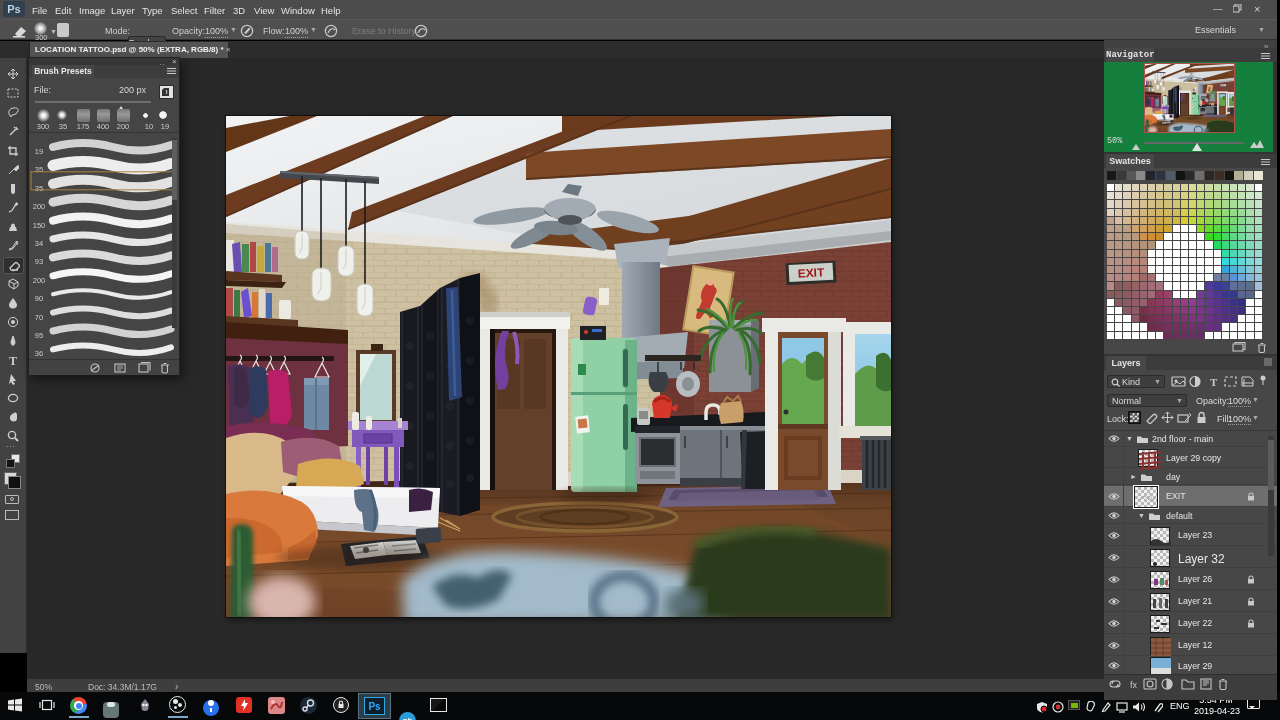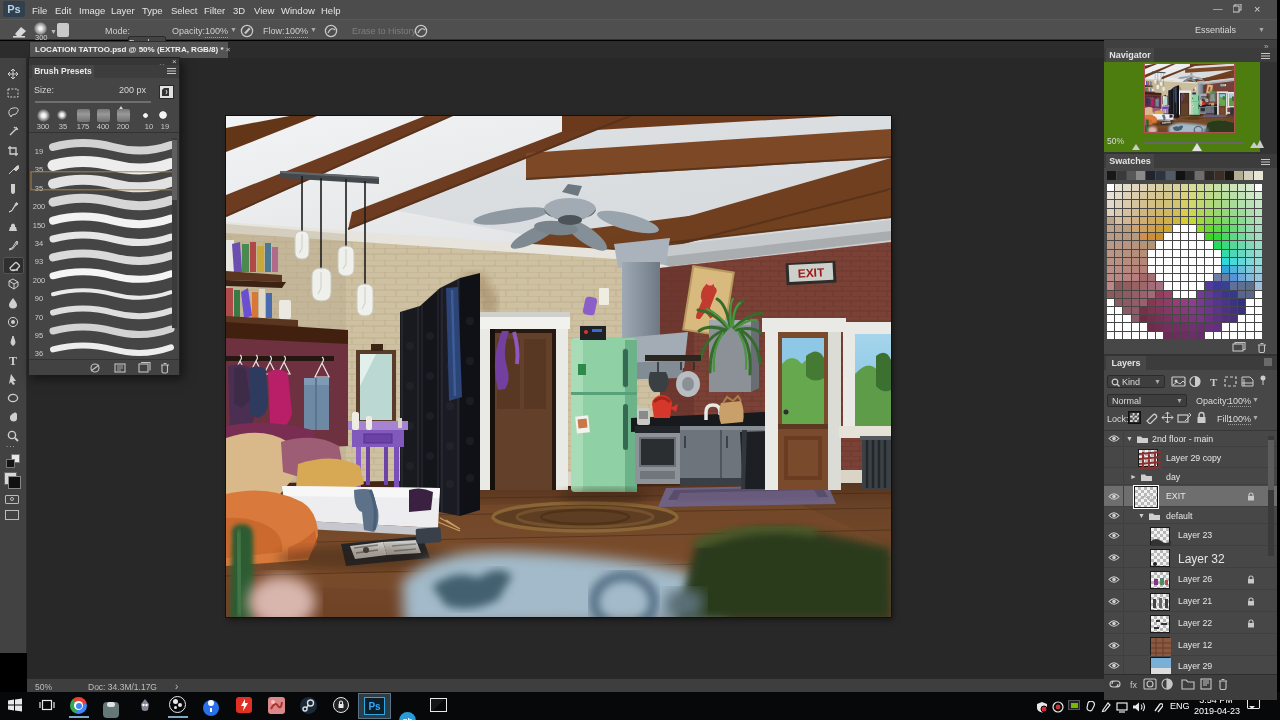--- a/index.html
+++ b/index.html
@@ -703,21 +703,21 @@
           <circle cx="4.5" cy="1" r=".8" fill="#9a9a9a"></circle>
           <circle cx="3" cy="3" r=".8" fill="#9a9a9a"></circle>
           <circle cx="6" cy="3" r=".8" fill="#9a9a9a"></circle>
         </svg></div>
       <div style="position: absolute; left: 143px; top: -1px; color: rgb(200, 200, 200); font-size: 8px;">×</div>
       <div style="position: absolute; left: 0px; top: 7px; width: 150px; height: 13px; background: rgb(61, 61, 61);"></div>
       <div style="position: absolute; left: 3px; top: 7px; width: 62px; height: 13px; background: rgb(71, 71, 71); font-weight: bold; color: rgb(232, 232, 232); font-size: 8.5px; line-height: 13px; text-align: center;">Brush Presets</div>
       <div style="position: absolute; left: 138px; top: 9px;"><svg width="9" height="8">
           <path d="M0 1.5 h9 M0 4 h9 M0 6.5 h9" stroke="#c8c8c8" stroke-width="1.2"></path>
         </svg></div>
-      <div style="position: absolute; left: 5px; top: 27px;">Size:</div>
+      <div style="position: absolute; left: 5px; top: 27px;">File:</div>
       <div style="position: absolute; left: 90px; top: 27px;">200 px</div>
       <div style="position: absolute; left: 130px; top: 27px; width: 15px; height: 14px; background: rgb(226, 226, 226); border: 1px solid rgb(42, 42, 42);"><svg width="13" height="12">
           <path d="M4 2 h5 v8 h-7 v-6 Z" fill="#333"></path>
           <path d="M6 4 q2 2 0 4" stroke="#ddd" fill="none"></path>
         </svg></div>
       <div style="position: absolute; left: 6px; top: 43px; width: 116px; height: 2px; background: rgb(110, 110, 110);"></div>
       <div style="position: absolute; left: 88px; top: 44px; width: 0px; height: 0px; border-width: 4px 4px 6px; border-style: solid; border-color: transparent transparent rgb(216, 216, 216); border-image: initial;"></div>
       <div style="position: absolute; left: 8px; top: 50.5px; width: 13px; height: 13px; background: radial-gradient(circle, rgb(244, 244, 244) 20%, rgb(69, 69, 69) 75%); border-radius: 50%;"></div>
       <div style="position: absolute; left: 2px; top: 64px; width: 24px; text-align: center; font-size: 7.5px; color: rgb(204, 204, 204);">300</div>
       <div style="position: absolute; left: 28px; top: 52px; width: 10px; height: 10px; background: radial-gradient(circle, rgb(244, 244, 244) 20%, rgb(69, 69, 69) 75%); border-radius: 50%;"></div>
@@ -772,21 +772,21 @@
             <path d="M30 5 h6 M30 7 h6 M30 9 h4" stroke-width="0.8"></path>
             <rect x="52" y="3" width="9" height="8"></rect>
             <path d="M54 1.5 h9 v8"></path>
             <path d="M74 4 h8 M75 4 v6.5 q0 1.5 1.5 1.5 h2.5 q1.5 0 1.5 -1.5 v-6.5 M76.5 2.5 h3"></path>
           </g>
         </svg></div>
     </div>
     <div style="position: absolute; left: 1104px; top: 40px; width: 173px; height: 652px; background: rgb(51, 51, 51); font-size: 9px; color: rgb(218, 218, 218);">
       <div style="position: absolute; left: 0px; top: 0px; width: 173px; height: 8px; background: rgb(64, 64, 64);"></div>
       <div style="position: absolute; left: 160px; top: 2px; color: rgb(176, 176, 176); font-size: 8px;">»</div>
-      <div style="position: absolute; left: 0px; top: 8px; width: 156px; height: 104px; background: #4d7c0f;">
+      <div style="position: absolute; left: 0px; top: 8px; width: 169px; height: 104px; background: #15803d; font-family: Liberation Mono, monospace;">
         <div style="position: absolute; left: 0px; top: 0px; width: 173px; height: 14px; background: rgb(60, 60, 60);"></div>
         <div style="position: absolute; left: 2px; top: 0px; width: 48px; height: 14px; background: rgb(71, 71, 71); font-weight: bold; line-height: 14px; text-align: center; color: rgb(228, 228, 228);">Navigator</div>
         <div style="position: absolute; left: 157px; top: 4px;"><svg width="9" height="8">
             <path d="M0 1.5 h9 M0 4 h9 M0 6.5 h9" stroke="#c8c8c8" stroke-width="1.2"></path>
           </svg></div>
         <div style="position: absolute; left: 40px; top: 15px; width: 91px; height: 70px; border: 1px solid rgb(176, 80, 80); overflow: hidden; background: rgb(204, 204, 204);"><svg width="89" height="68" viewBox="0 0 665 501" preserveAspectRatio="none">
             <use href="#artall"></use>
           </svg></div>
         <div style="position: absolute; left: 3px; top: 88px; font-size: 8.5px;">50%</div>
         <div style="position: absolute; left: 40px; top: 94px; width: 100px; height: 2px; background: rgb(102, 102, 102);"></div>

